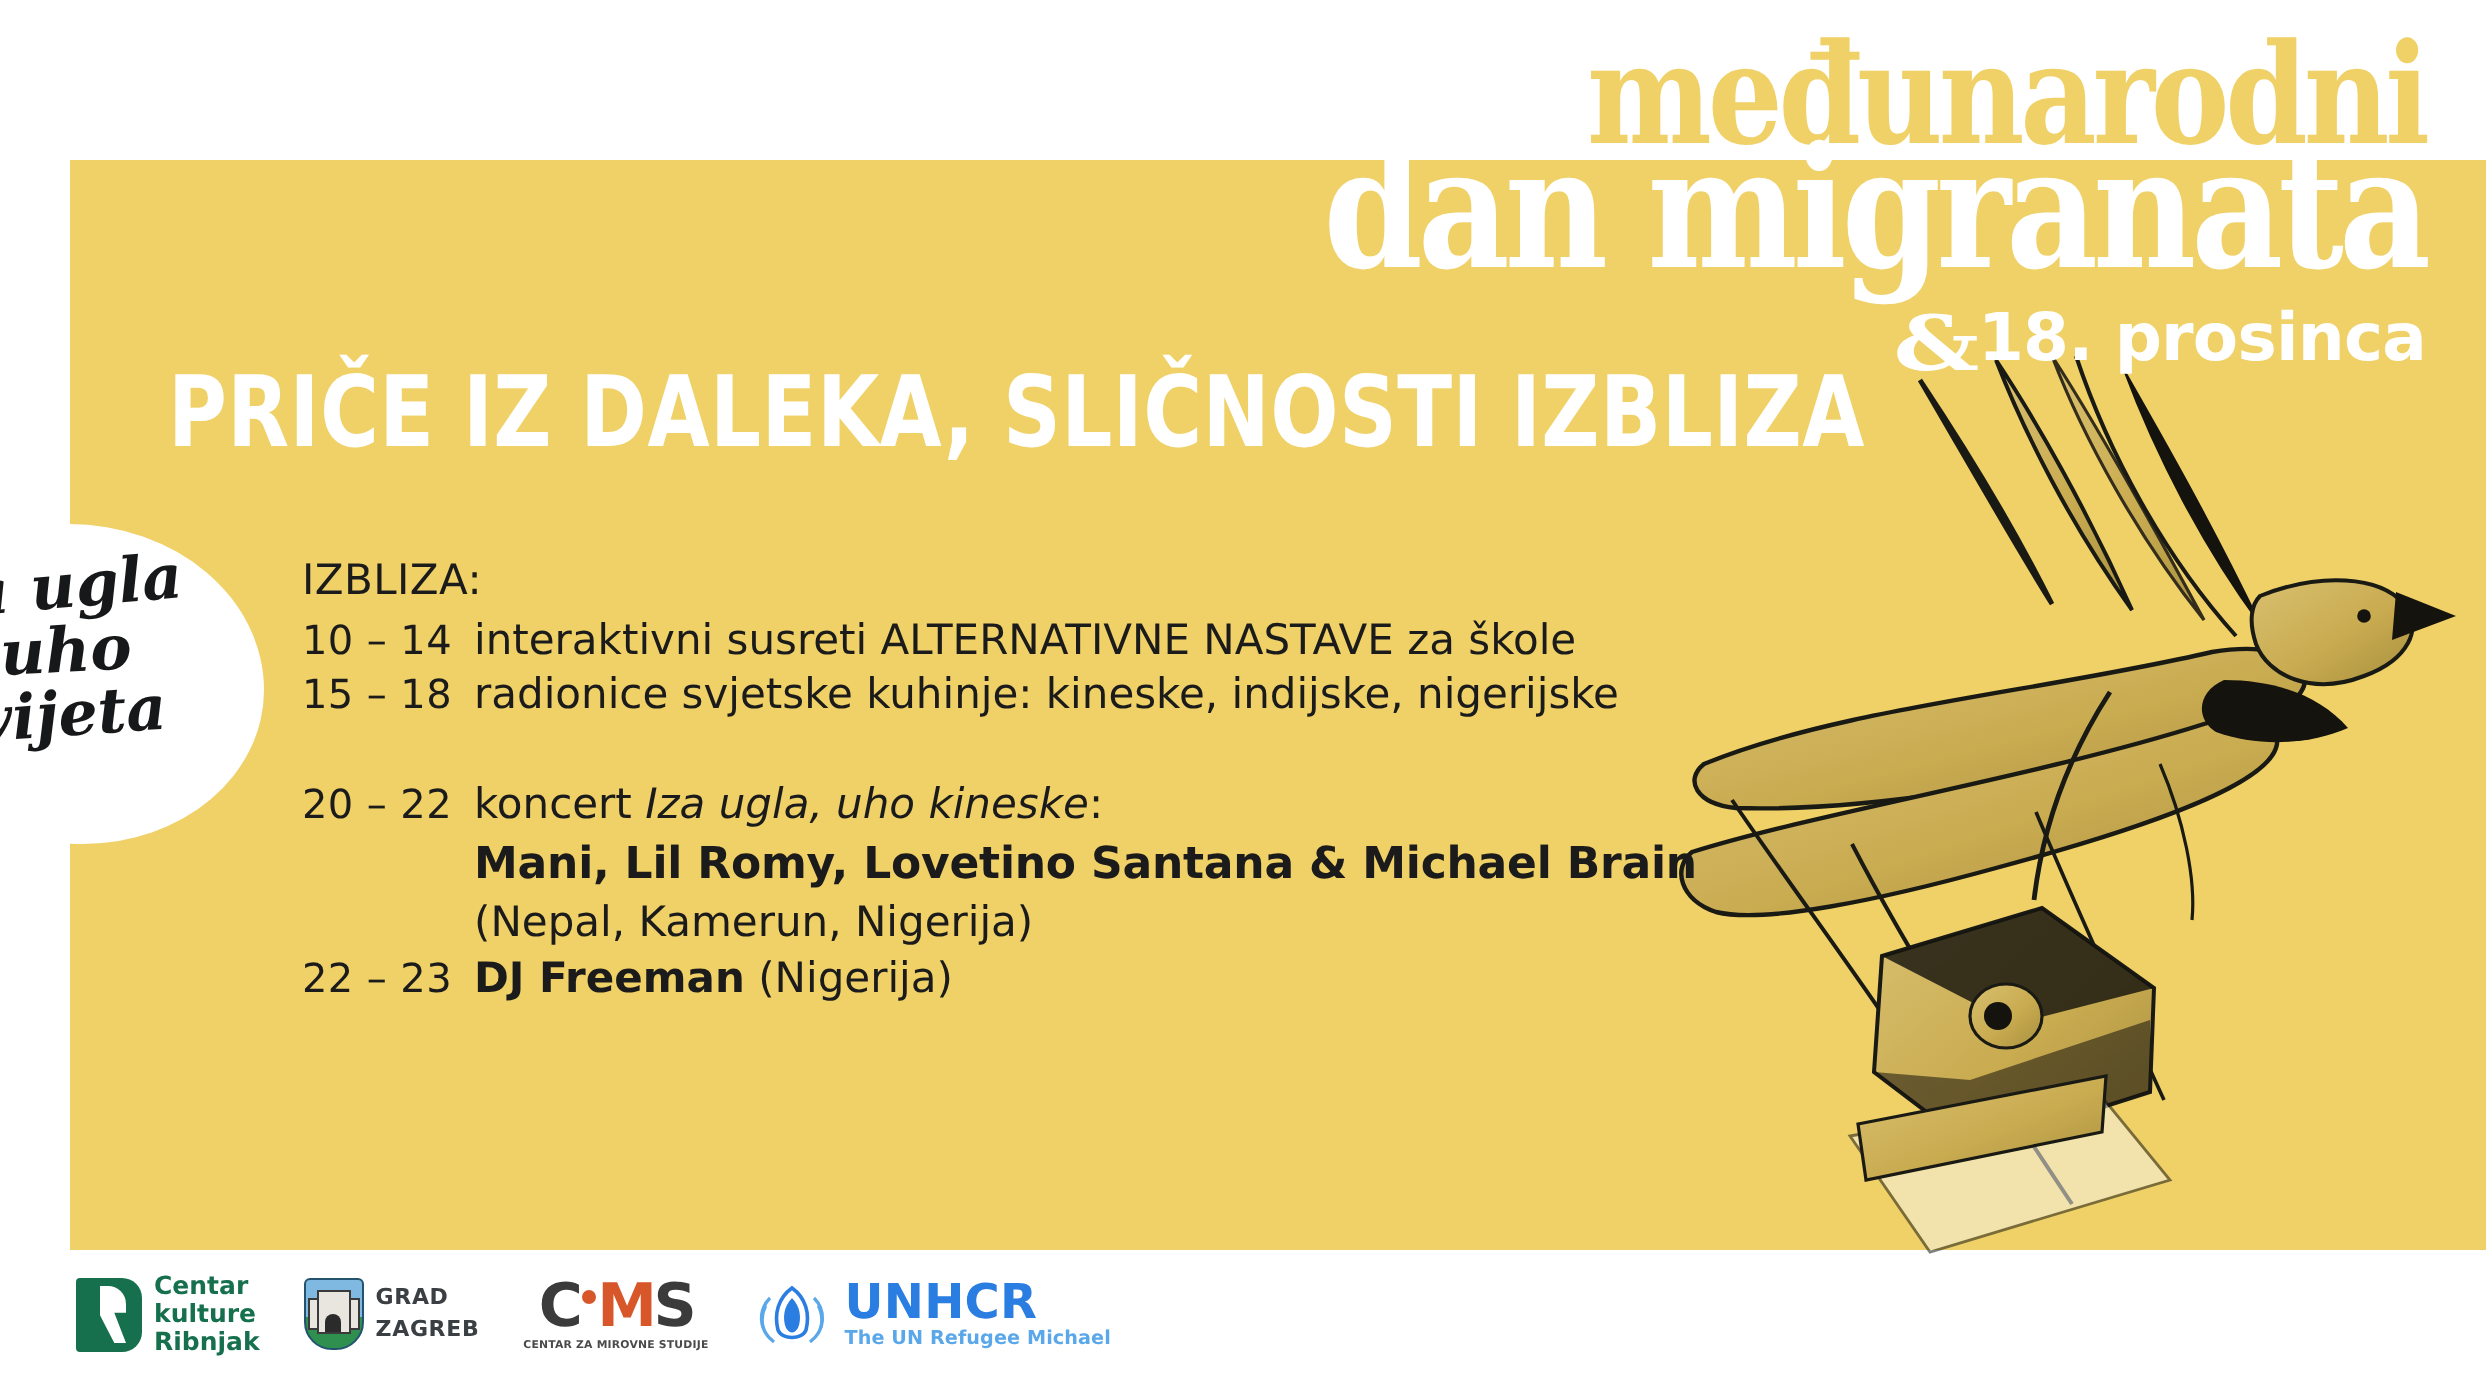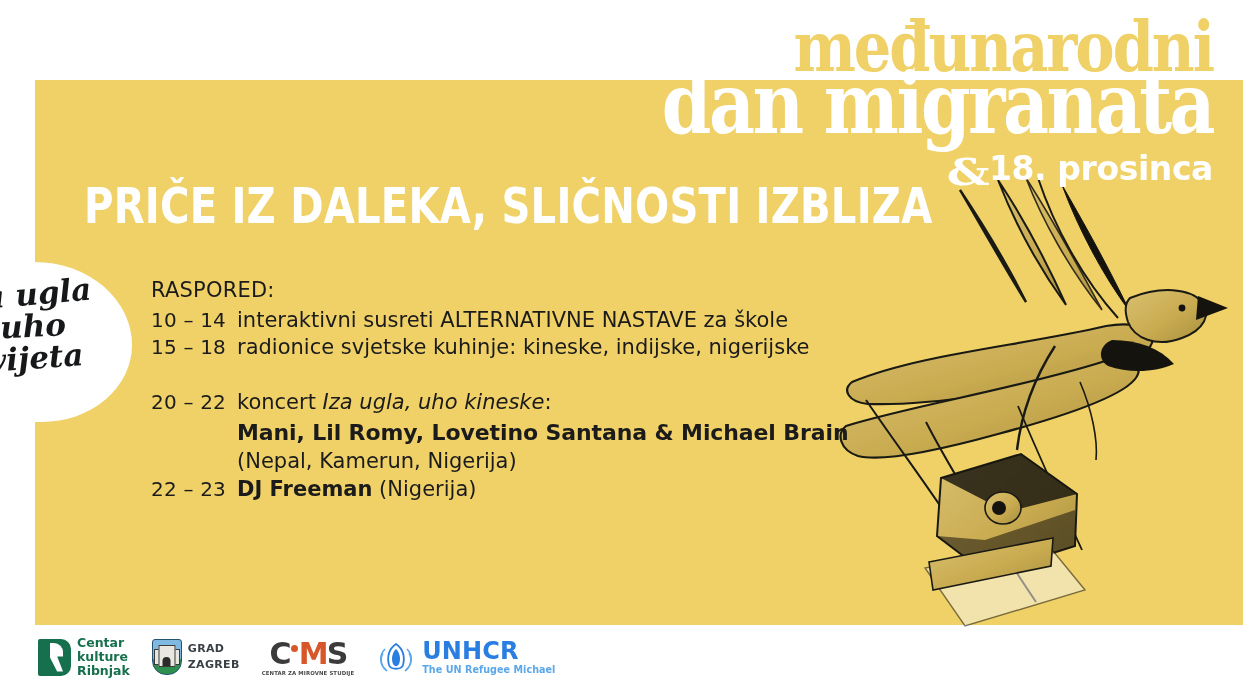--- a/index.html
+++ b/index.html
@@ -377,21 +377,21 @@
     <span class="mast-line mast-line-1">međunarodni</span>
     <span class="mast-line mast-line-2">dan migranata</span>
     <span class="mast-date-row">
       <span class="mast-amp">&amp;</span><span class="mast-date">18. prosinca</span>
     </span>
   </div>
 
   <div class="headline">PRIČE IZ DALEKA, SLIČNOSTI IZBLIZA</div>
 
   <div class="schedule">
-    <div class="sched-title">RASPORED:</div>
+    <div class="sched-title">IZBLIZA:</div>
 
     <div class="sched-row">
       <span class="sched-time">10 – 14</span>
       <span class="sched-desc">interaktivni susreti ALTERNATIVNE NASTAVE za škole</span>
     </div>
 
     <div class="sched-row">
       <span class="sched-time">15 – 18</span>
       <span class="sched-desc">radionice svjetske kuhinje: kineske, indijske, nigerijske</span>
     </div>

